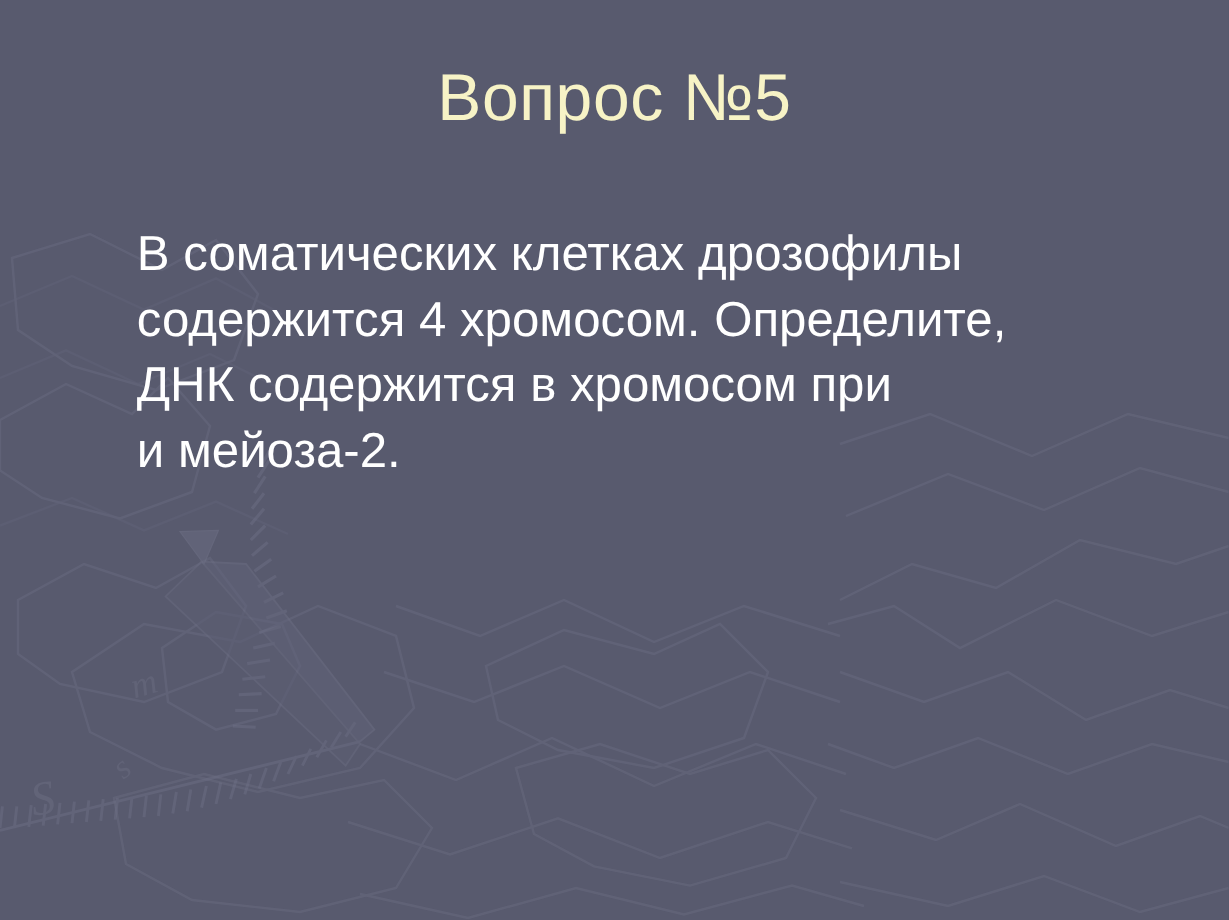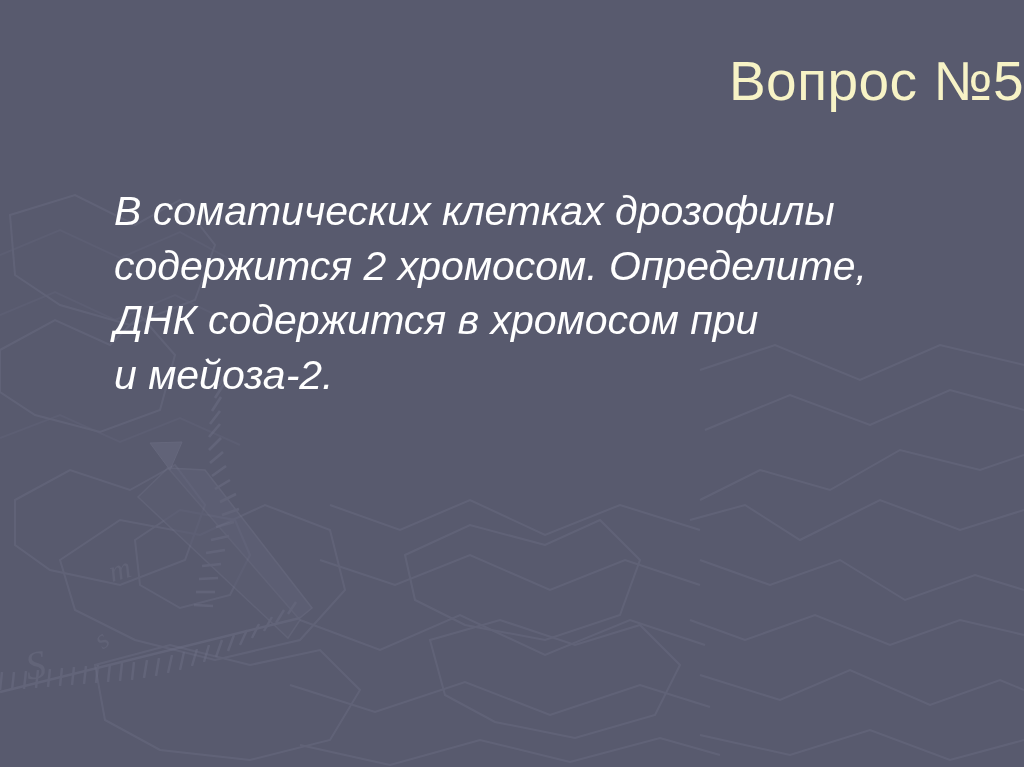--- a/index.html
+++ b/index.html
@@ -31,40 +31,39 @@
     width: 1024px;
     height: 767px;
   }
 
   
   .title-block {
     position: absolute;
     left: 0;
     top: 52px;
     width: 1024px;
-    text-align: right;
+    text-align: center;
   }
 
   .title-text {
     display: inline-block;
     font-size: 55px;
     line-height: 1.08;
     font-weight: 400;
     color: #f7f3c6;
     letter-spacing: 0.5px;
     white-space: pre;
   }
 
   
   .body-block {
     position: absolute;
     left: 114px;
     top: 184px;
     width: 870px;
-    font-style: italic;
   }
 
   .body-line {
     display: block;
     font-size: 41px;
     line-height: 54.5px;
     font-weight: 400;
     color: #ffffff;
     white-space: pre;
     letter-spacing: 0px;
@@ -177,18 +176,18 @@
       </g>
     </svg>
   </div>
 
   <div class="title-block">
     <span class="title-text">Вопрос №5</span>
   </div>
 
   <div class="body-block">
     <span class="body-line">В соматических клетках дрозофилы</span>
-    <span class="body-line">содержится 2 хромосом. Определите,</span>
+    <span class="body-line">содержится 4 хромосом. Определите,</span>
     <span class="body-line">ДНК содержится в хромосом при</span>
     <span class="body-line">и мейоза-2.</span>
   </div>
 
 </div>
 
 </body></html>

